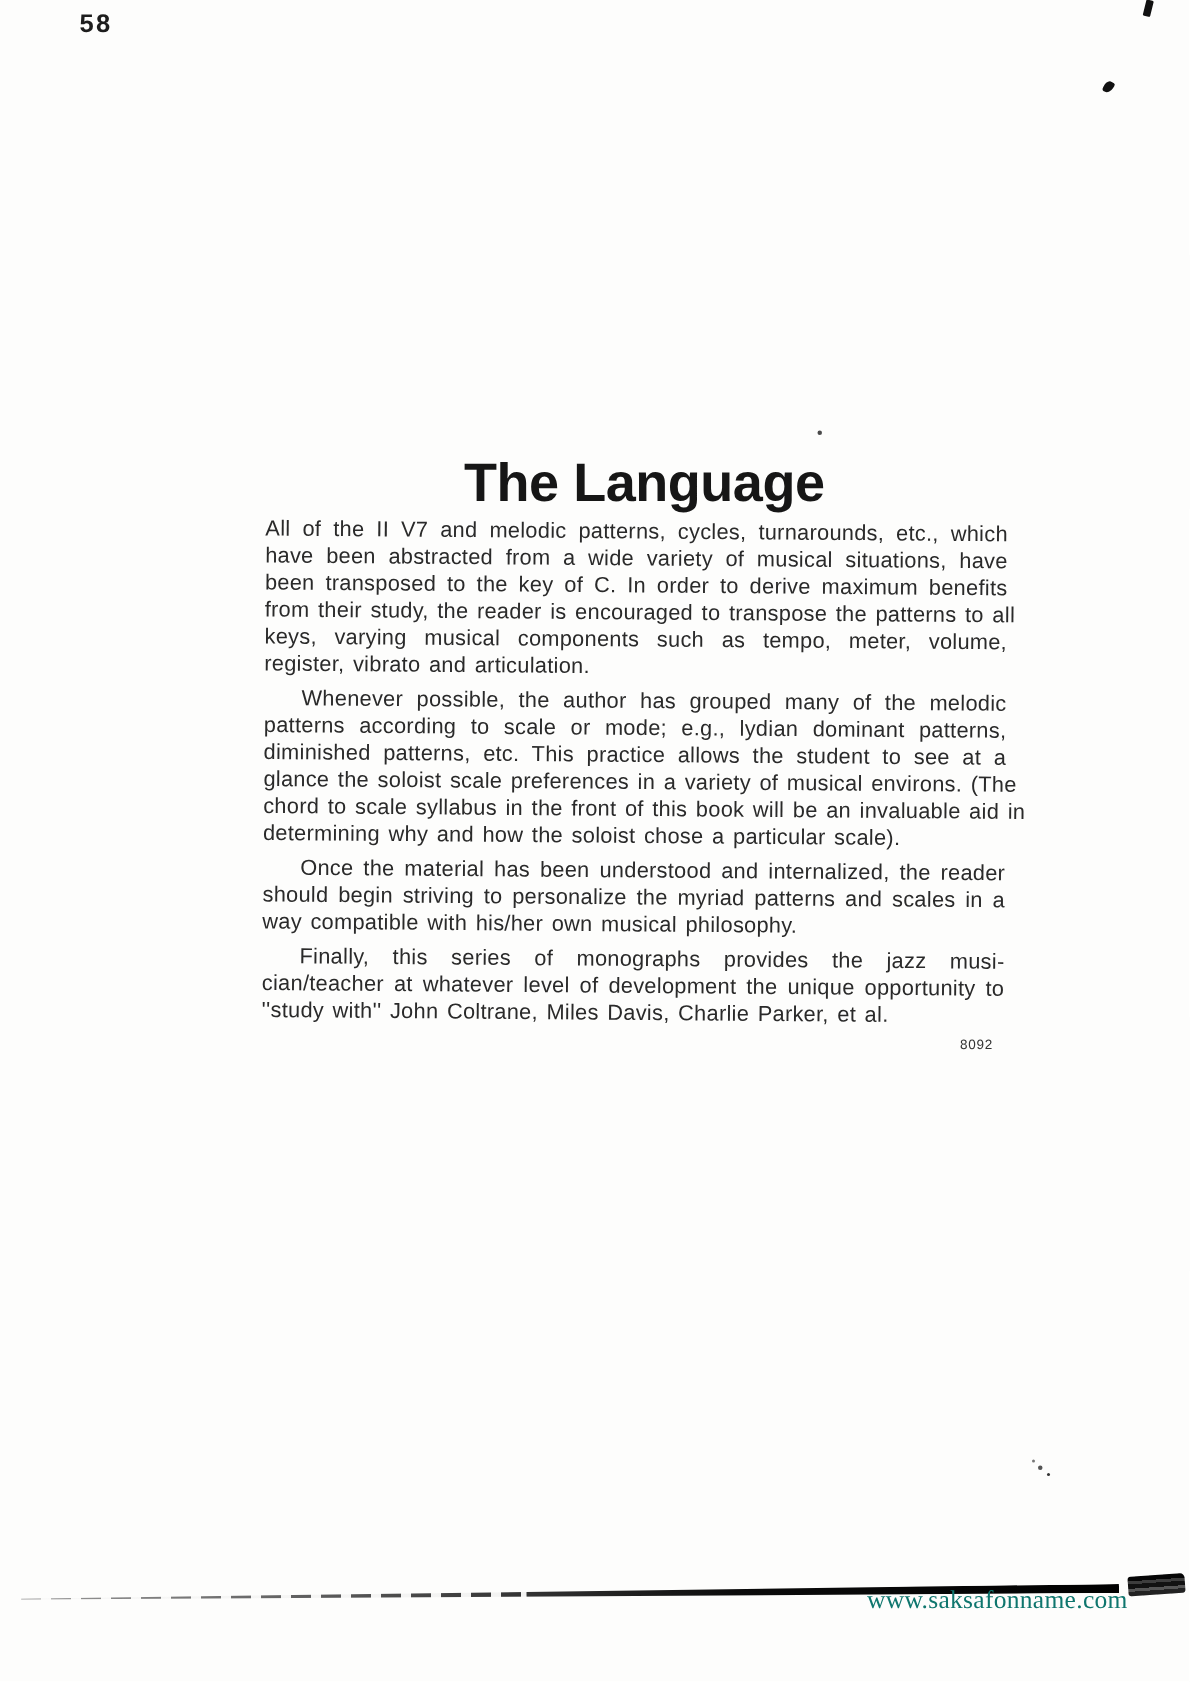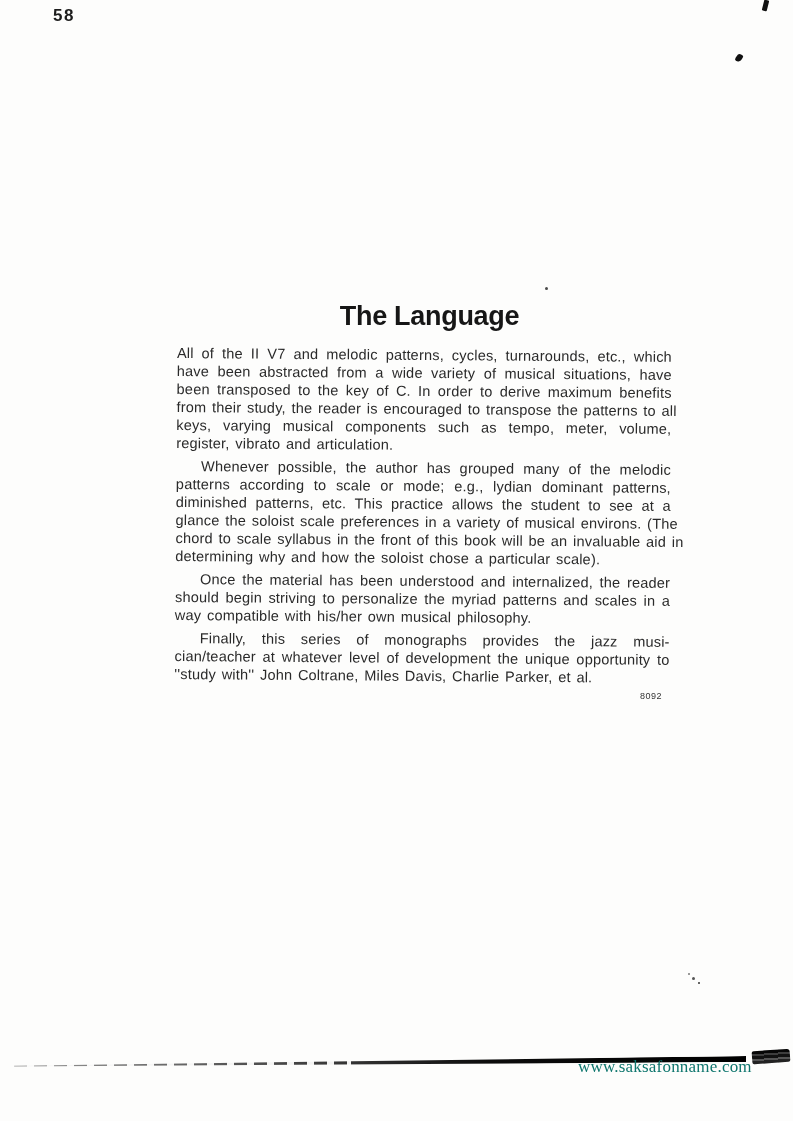--- a/index.html
+++ b/index.html
@@ -31,21 +31,21 @@
 
   
   .page-title {
     position: absolute;
     left: 177px;
     top: 301px;
     width: 495px;
     text-align: center;
     padding-left: 10px;
     box-sizing: border-box;
-    font-size: 27px;
+    font-size: 36px;
     font-weight: 700;
     letter-spacing: -0.3px;
     color: #161616;
   }
 
   
   .body-text {
     position: absolute;
     left: 177px;
     top: 344px;

